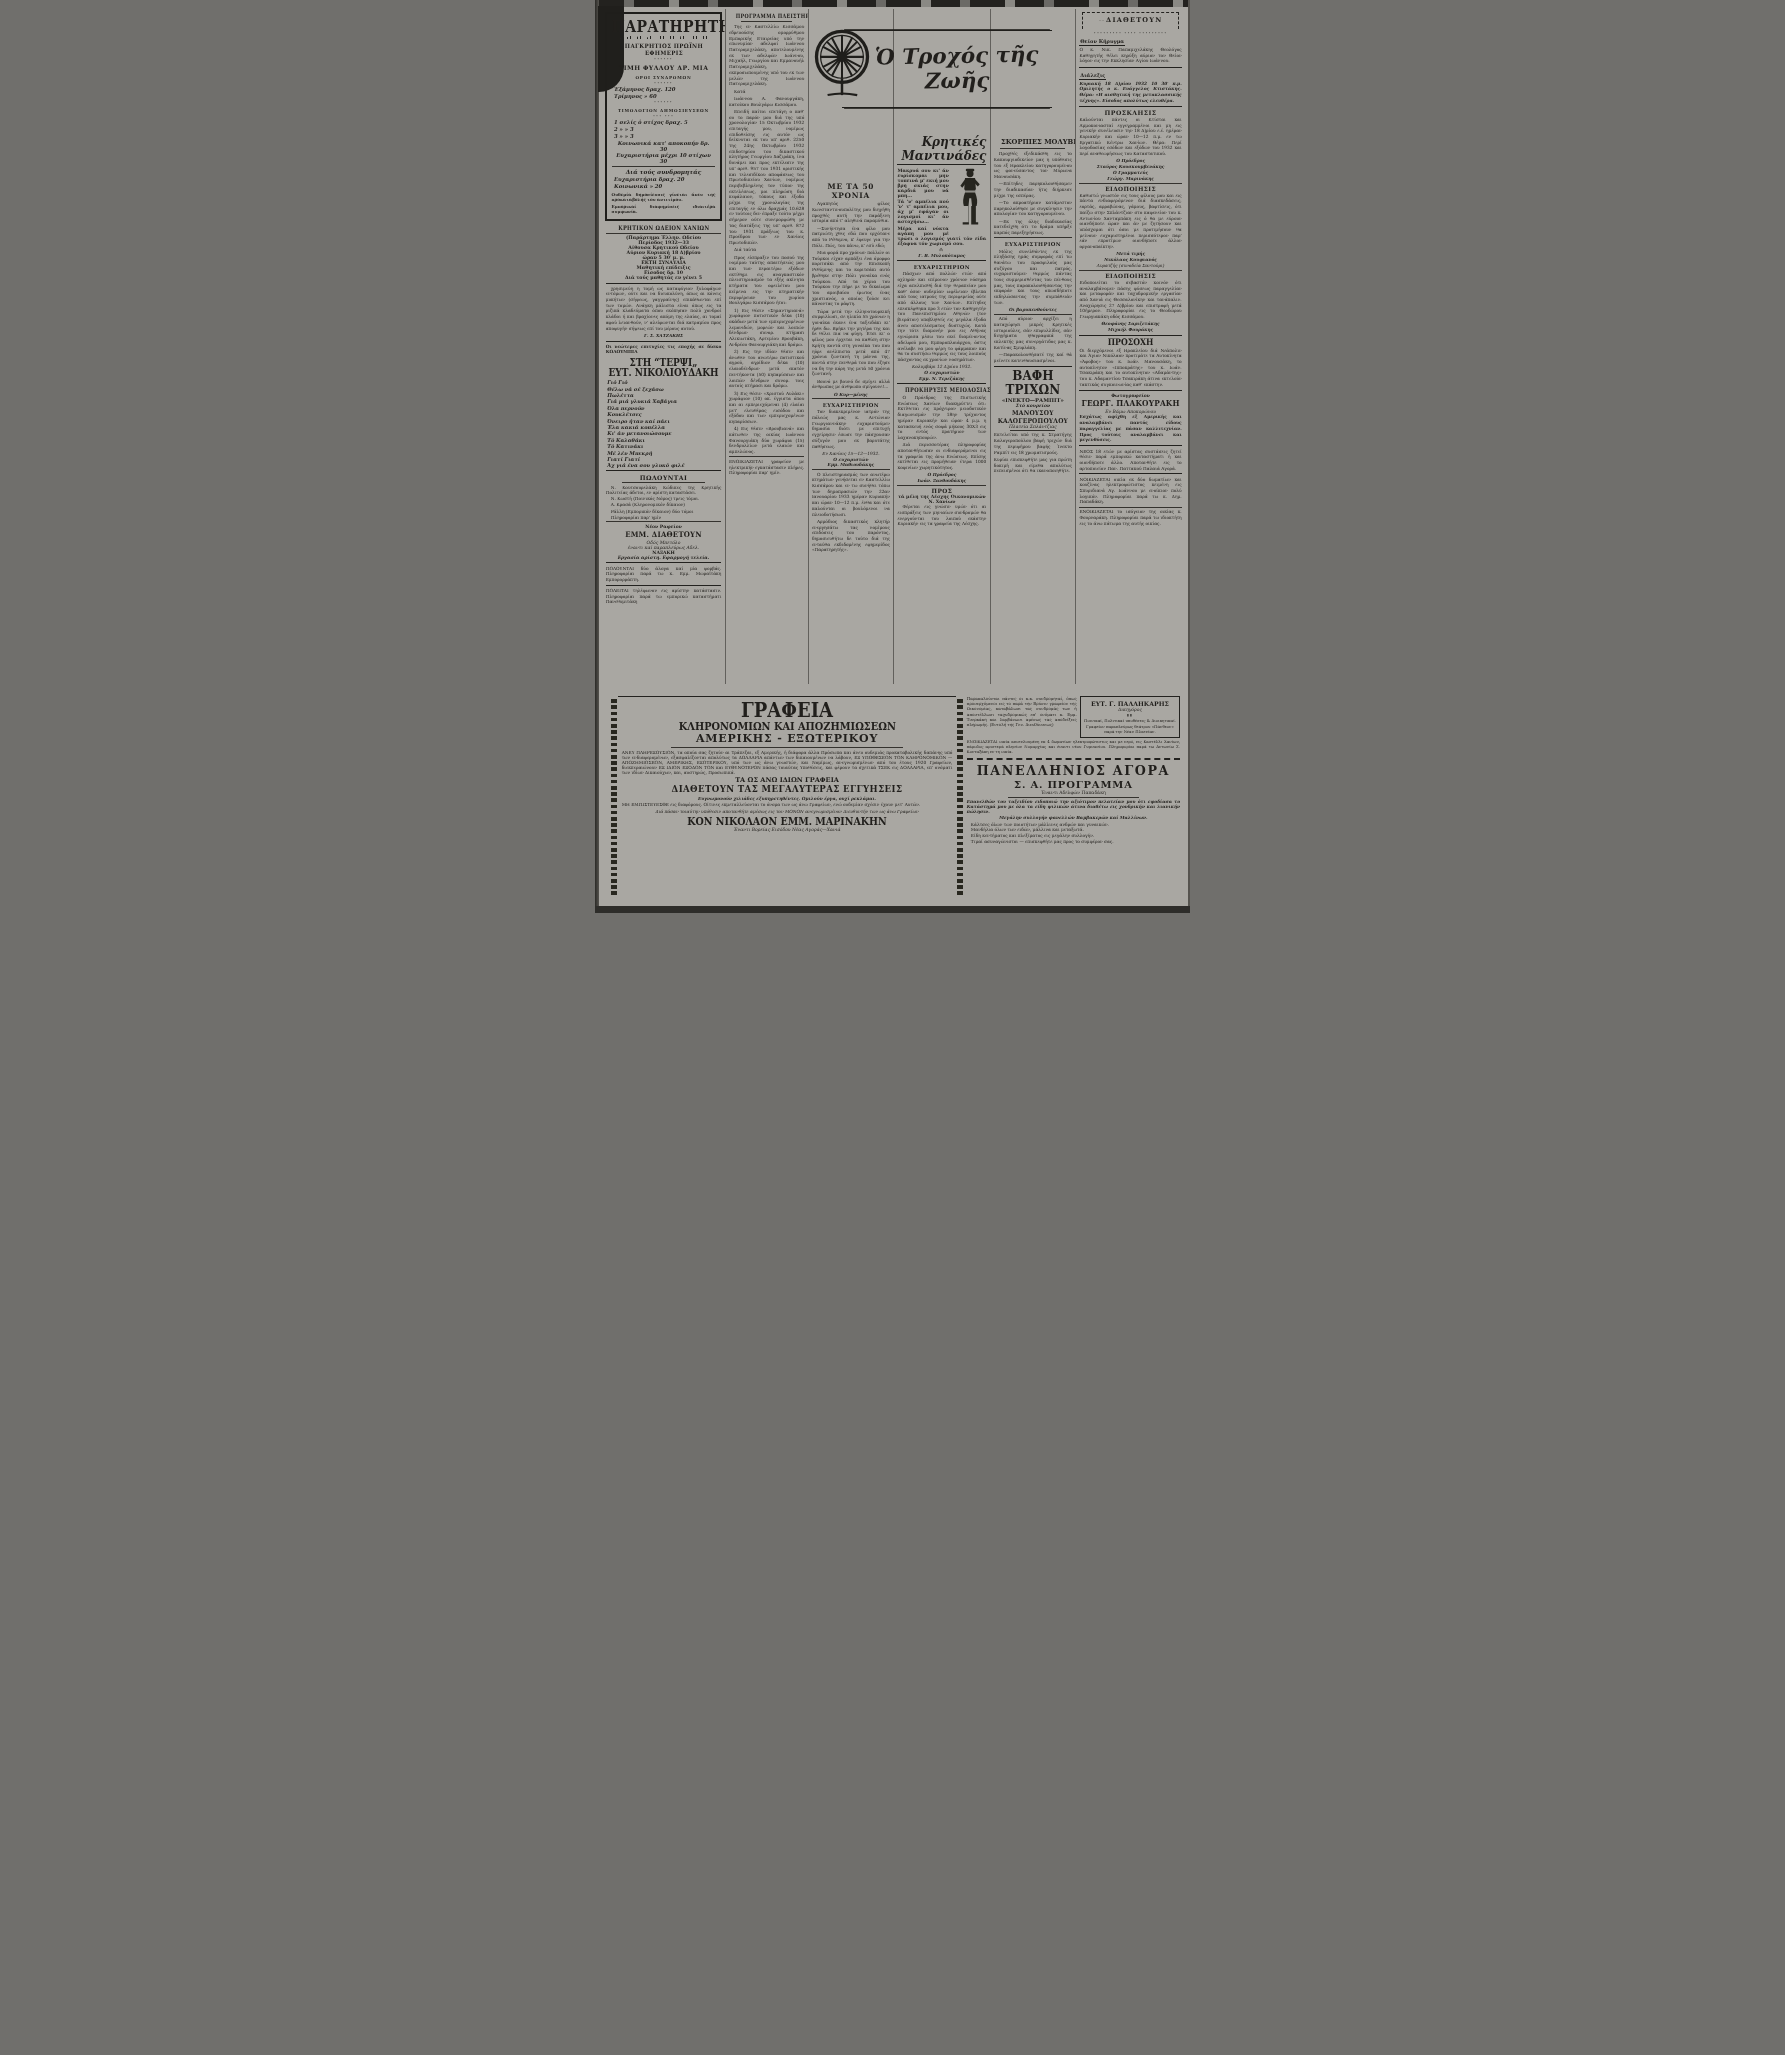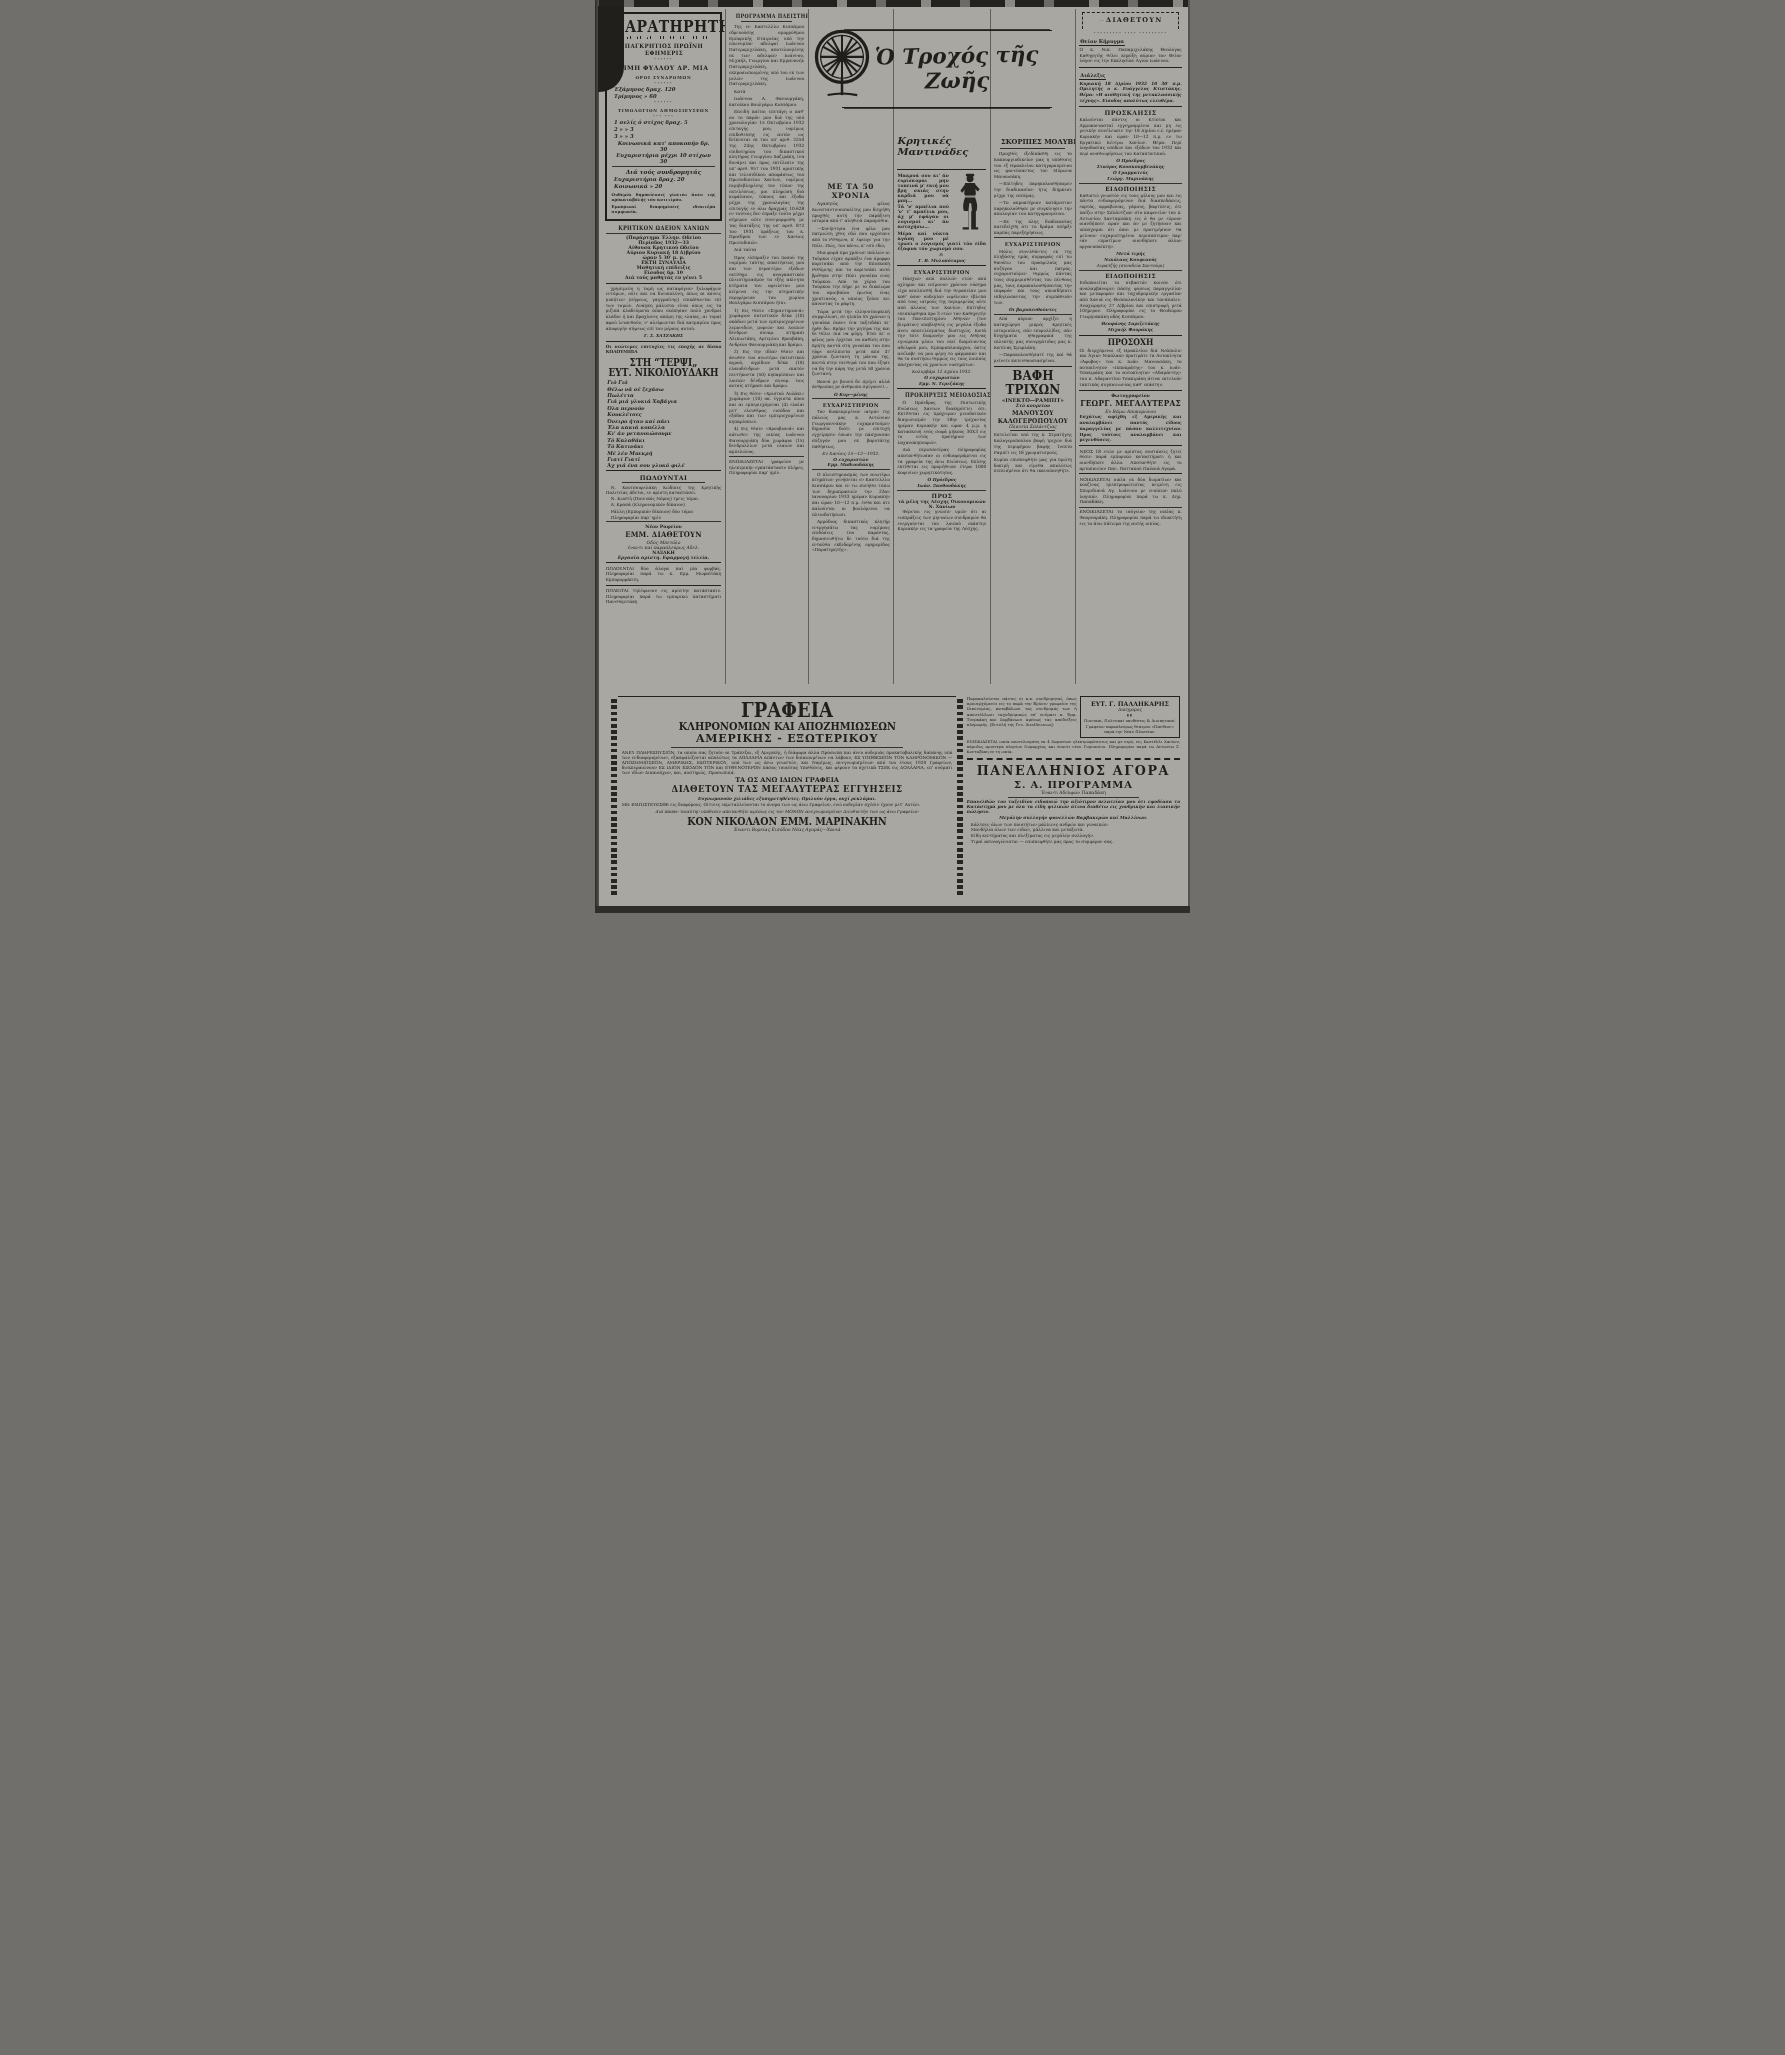--- a/index.html
+++ b/index.html
@@ -61,22 +61,22 @@
 
   
   .figure{float:right;width:35px;height:62px;margin:0 0 1.6px 2.5px;}
 
   .kicker{font-size:4.5px;text-align:center;font-weight:bold;}
   .shop-name{font-size:7px;font-weight:bold;text-align:center;letter-spacing:0.2px;margin:1.2px 0;transform:scaleY(1.1);}
   .shop-sub{font-size:4.5px;text-align:center;font-style:italic;}
   .song{font-size:5px;font-weight:bold;font-style:italic;margin:0.4px 0 0.4px 1.6px;}
   .list-item{font-size:4.3px;text-align:justify;text-indent:5px;margin-bottom:1.2px;}
 
-  .mant-h{font-size:10px;font-weight:bold;font-style:italic;text-align:left;
-          border-bottom:0.8px solid #23221f;padding-bottom:12px;margin:1.6px 0 2.5px;}
+  .mant-h{font-size:12px;font-weight:bold;font-style:italic;text-align:right;
+          border-bottom:0.8px solid #23221f;padding-bottom:1px;margin:1.6px 0 2.5px;}
   .stanza{font-size:4.5px;font-weight:bold;text-align:justify;margin-bottom:1.6px;}
   .star-sep{text-align:center;font-size:4.1px;letter-spacing:1.6px;margin:0.8px 0;}
 
   
   .koin-box{border:0.8px dashed #23221f;border-bottom:none;margin:1.6px 2.5px 2.5px;padding:3.3px 1.6px 4.1px;text-align:center;}
   .koin-title{font-weight:bold;font-size:6.6px;letter-spacing:1.2px;}
   .sec-h{font-size:5px;font-weight:bold;border-bottom:0.4px solid #23221f;display:inline-block;padding:0 0.8px 0.4px;margin:2.5px 0 1.2px;}
   .sec{margin-bottom:2.5px;}
 
   
@@ -400,21 +400,21 @@
         <hr class="rule">
 
         <div class="sec">
           <div class="art-h big" style="font-size:7.8px;margin:0.8px 0;">ΠΡΟΣΟΧΗ</div>
           <p class="body-t">Οι διερχόμενοι εξ Ηρακλείου διά Νεάπολιν και Άγιον Νικόλαον προτιμάτε τα Αυτοκίνητα «Άφοβος» του κ. Ιωάν. Μανουσάκη, το αυτοκίνητον «Ιπποκράτης» του κ. Ιωάν. Τσακιράκη και το αυτοκίνητον «Αδαμάντης» του κ. Αδαμαντίου Τσακιράκη άτινα εκτελούν τακτικάς συγκοινωνίας καθ' εκάστην.</p>
         </div>
         <hr class="rule">
 
         <div class="sec center">
           <div class="kicker">Φωτογραφείον</div>
-          <div class="shop-name" style="font-size:7.4px;">ΓΕΩΡΓ. ΜΕΓΑΛΥΤΕΡΑΣ</div>
+          <div class="shop-name" style="font-size:7.4px;">ΓΕΩΡΓ. ΠΛΑΚΟΥΡΑΚΗ</div>
           <div class="shop-sub">Εν Βάμω Αποκορώνου</div>
           <p class="body-t" style="font-weight:bold;text-align:justify;">Εσχάτως αφίχθη εξ Αμερικής και αναλαμβάνει παντός είδους παραγγελίας με πάσαν καλλιτεχνίαν. Προς τούτοις αναλαμβάνει και μεγενθύσεις.</p>
         </div>
         <hr class="rule">
         <p class="body-t">ΝΕΟΣ 18 ετών με αρίστας συστάσεις ζητεί θέσιν παρά εμπορικώ καταστήματι ή και οιονδήποτε άλλο. Αποτανθήτε εις το αρτοποιείον Παν. Παττακού Παλαιά Αγορά.</p>
         <hr class="rule">
         <p class="body-t">ΝΟΙΚΙΑΖΕΤΑΙ οικία εκ δύο δωματίων και κουζίνας ηλεκτροφώτιστος κειμένη εις Σπυριδιανά Αγ. Ιωάννου με ενοίκιον πολύ λογικόν. Πληροφορίαι παρά τω κ. Δημ. Παπαδάκη.</p>
         <hr class="rule-thin">
         <p class="body-t">ΕΝΟΙΚΙΑΖΕΤΑΙ το ισόγειον της οικίας κ. Φουρναράκη. Πληροφορίαι παρά τω ιδιοκτήτη εις το άνω πάτωμα της αυτής οικίας.</p>
       </div>

